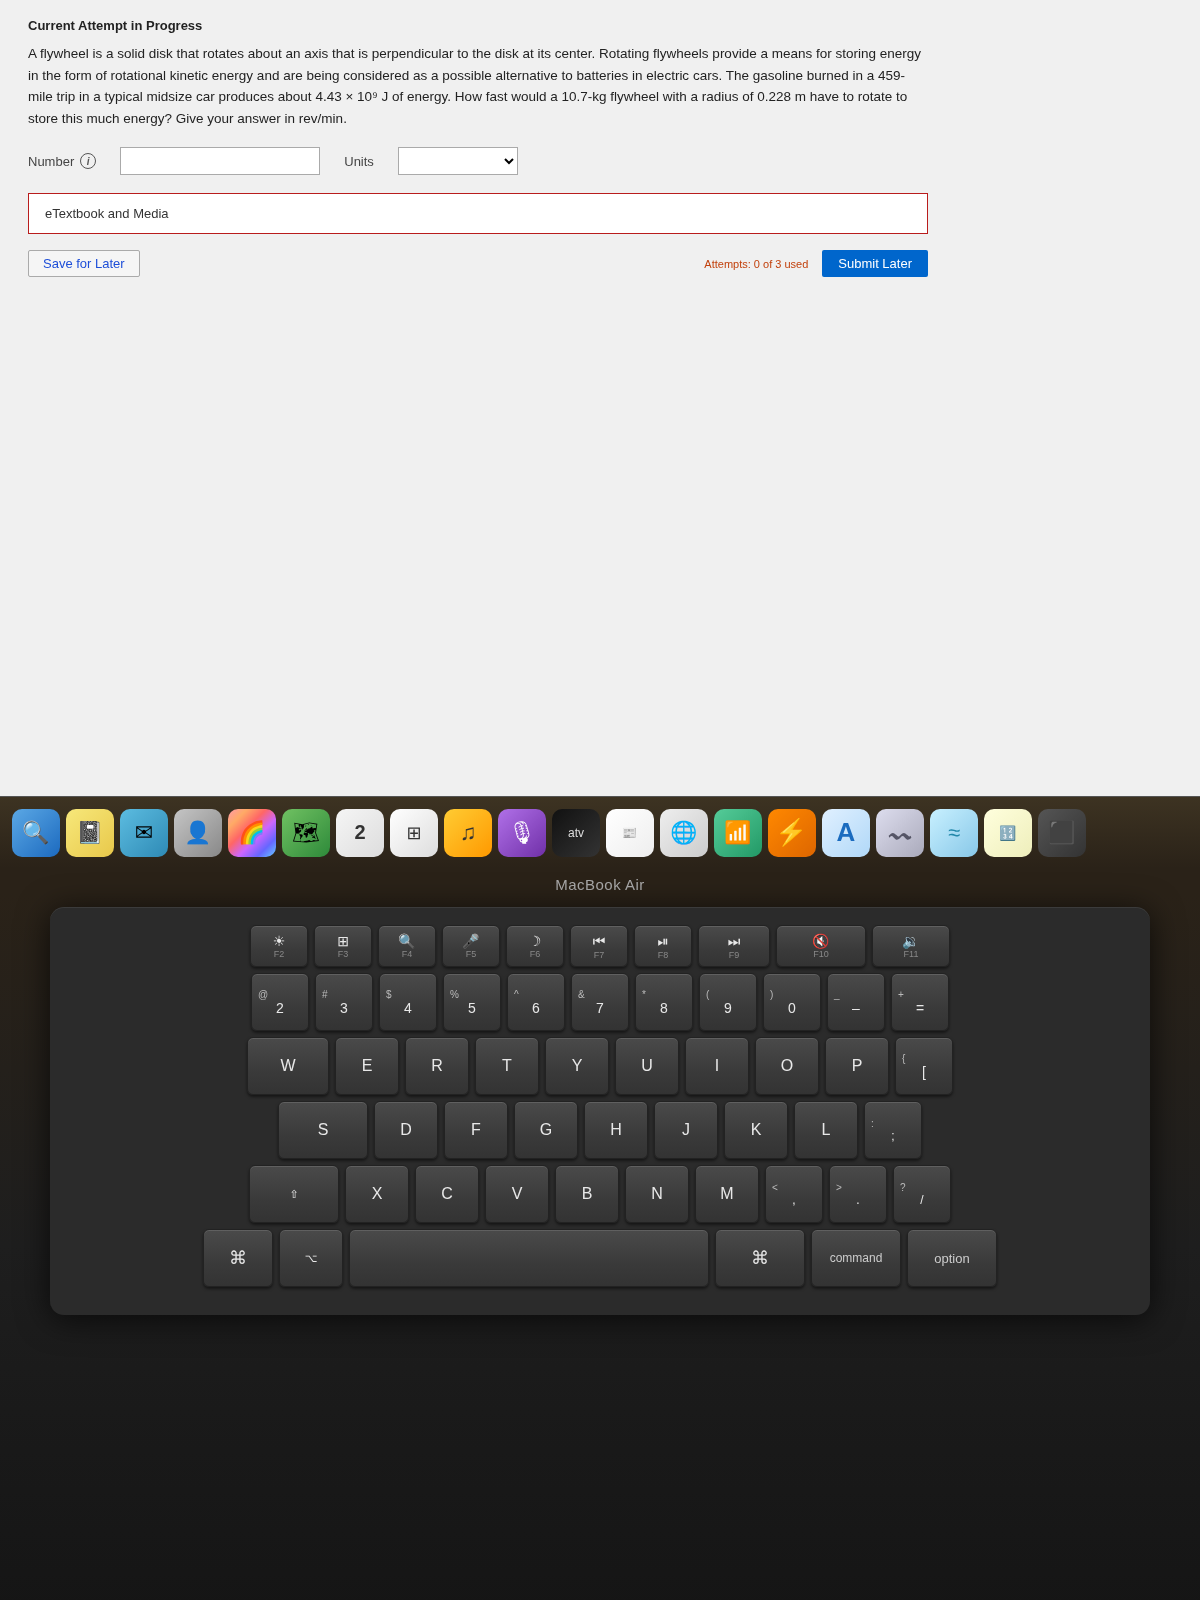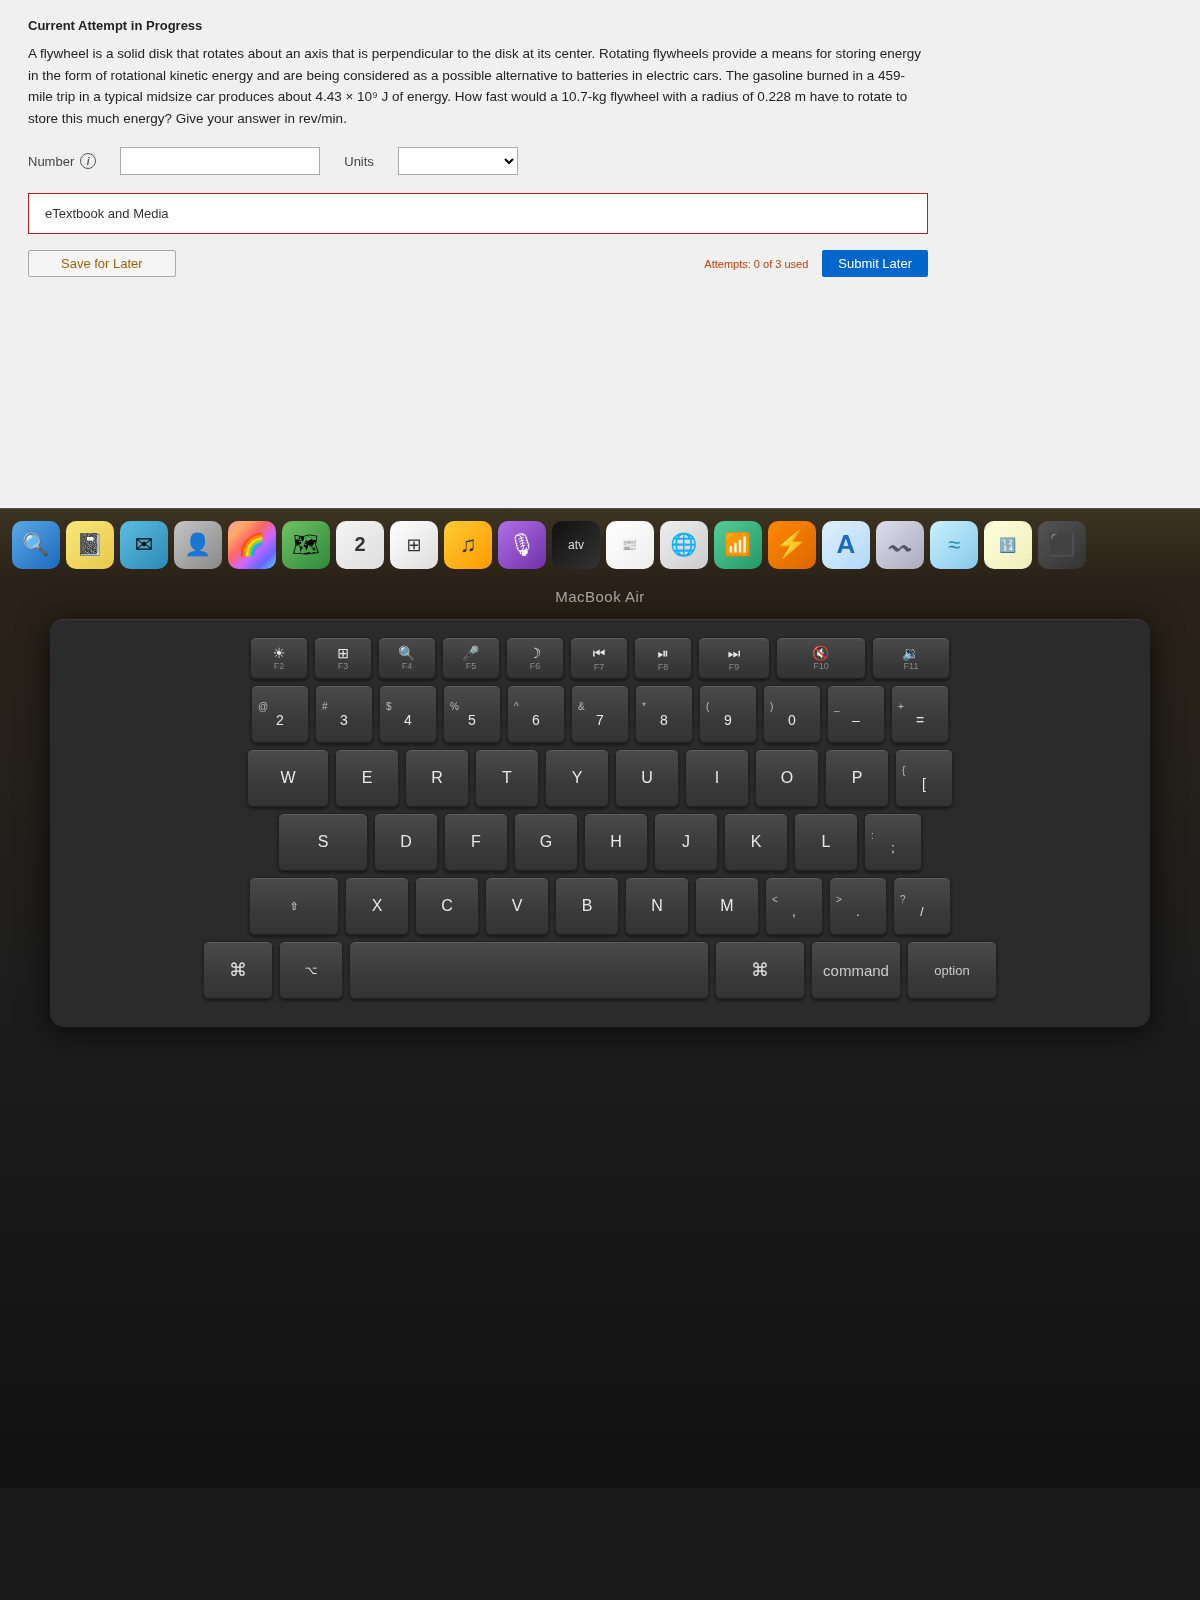--- a/index.html
+++ b/index.html
@@ -8,21 +8,21 @@
       height: 1600px;
       overflow: hidden;
       background: #1a1a1a;
       font-family: -apple-system, BlinkMacSystemFont, "Helvetica Neue", Arial, sans-serif;
     }
 
     
     .browser-area {
       background: #f0f0f0;
       width: 100%;
-      height: 508px;
+      height: 796px;
       padding: 18px 28px 18px 28px;
       position: relative;
     }
 
     .attempt-label {
       font-size: 13px;
       font-weight: 600;
       color: #222;
       margin-bottom: 10px;
     }
@@ -101,23 +101,23 @@
     .bottom-row {
       display: flex;
       align-items: center;
       justify-content: space-between;
       max-width: 900px;
     }
 
     .save-later-btn {
       border: 1px solid #aaa;
       background: #f5f5f5;
-      padding: 5px 32px;
-      font-size: 13px;
-      color: #a16207;
+      padding: 5px 14px;
+      font-size: 13px;
+      color: #1d4ed8;
       cursor: pointer;
       border-radius: 2px;
     }
 
     .attempts-submit {
       display: flex;
       align-items: center;
       gap: 14px;
     }
 
@@ -525,21 +525,21 @@
           <span class="cmd-sym">⌘</span>
         </div>
         <div class="key" style="min-width:64px;">
           <span style="font-size:11px;">⌥</span>
         </div>
         <div class="key space"></div>
         <div class="key" style="min-width:90px;">
           <span class="cmd-sym">⌘</span>
         </div>
         <div class="key cmd-key">
-          <span style="font-size:15px;color:#ccc;">command</span>
+          <span style="font-size:12px;color:#ccc;">command</span>
         </div>
         <div class="key" style="min-width:90px;">
           <span style="font-size:13px;color:#ccc;">option</span>
         </div>
       </div>
 
     </div>
   </div>
 </div>
 

